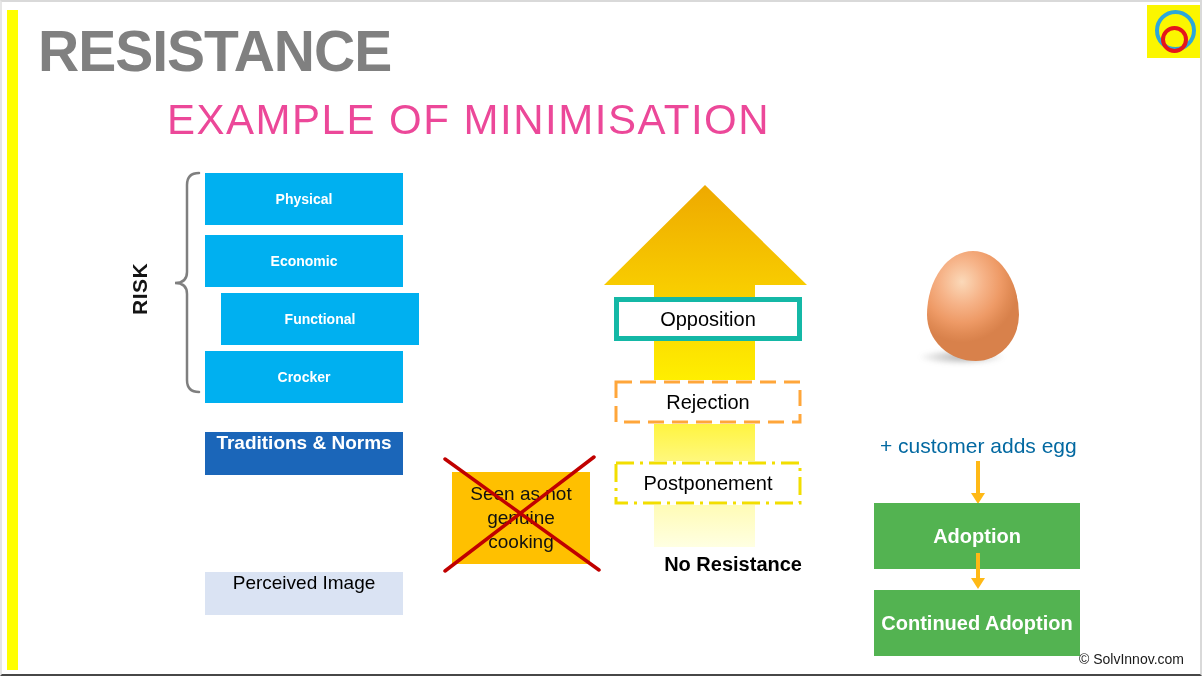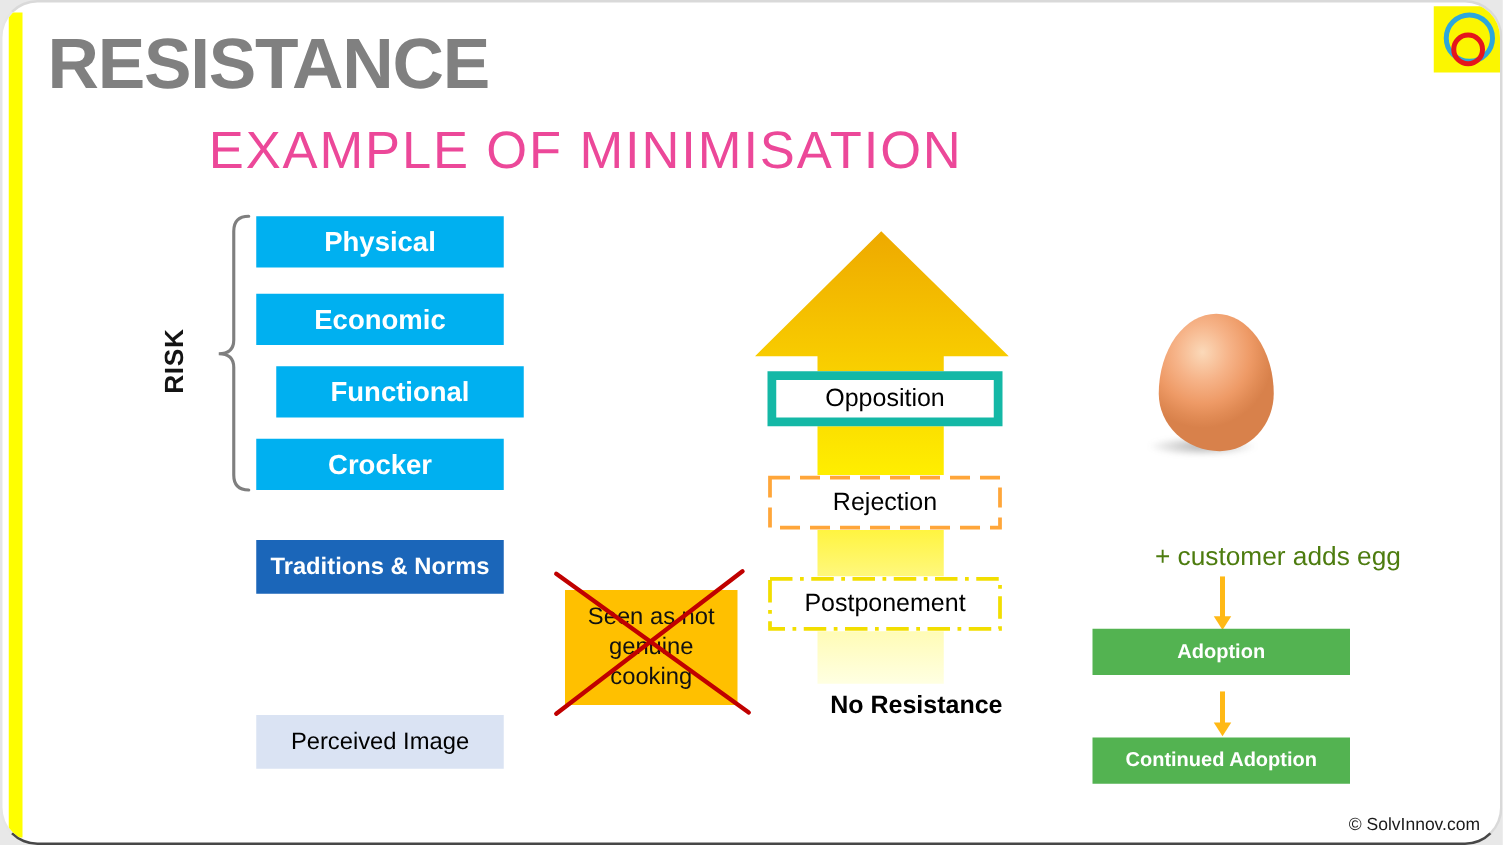--- a/index.html
+++ b/index.html
@@ -1,66 +1,66 @@
 <!DOCTYPE html>
 <html><head>
 <meta charset="utf-8">
 <style>
   html,body{margin:0;padding:0;background:#e8e8e8;font-family:"Liberation Sans",sans-serif;}
   #slide{position:relative;width:1202px;height:676px;background:#ffffff;box-sizing:border-box;
          border-top:2px solid #d9d9d9;border-left:2px solid #e6e6e6;border-right:2px solid #d9d9d9;
-         border-bottom:2px solid #474747;overflow:hidden;border-radius:30px;}
+         border-bottom:2px solid #474747;overflow:hidden;}
   .abs{position:absolute;}
   
   .accent-bar{left:5px;top:8px;width:11px;height:660px;background:#FFFF00;}
   
   .logo{left:1145px;top:3px;width:57px;height:53px;background:#FBF600;}
   .logo .ring{position:absolute;border-radius:50%;box-sizing:border-box;}
   .ring-blue{left:8px;top:5px;width:41px;height:41px;border:4px solid #2CA7DB;}
   .ring-red{left:14px;top:21px;width:27px;height:27px;border:4px solid #E5151C;}
   
   .title{left:36px;top:16px;font-size:57px;font-weight:900;letter-spacing:-1px;color:#808080;white-space:nowrap;}
   .subtitle{left:165px;top:94px;font-size:42px;font-weight:400;letter-spacing:1.5px;color:#ec4899;white-space:nowrap;}
   
   .risk-label{left:126px;top:249px;height:64px;writing-mode:vertical-rl;transform:rotate(180deg);
               font-size:21px;font-weight:600;color:#141414;letter-spacing:.5px;}
-  .riskbox{left:203px;width:198px;height:41px;background:#00B0F0;color:#fff;font-size:22px;font-weight:600;
+  .riskbox{left:203px;width:198px;height:52px;background:#00B0F0;color:#fff;font-size:14px;font-weight:600;
            display:flex;align-items:center;justify-content:center;}
   
-  .factor{left:203px;width:198px;height:43px;display:flex;align-items:center;justify-content:center;
+  .factor{left:203px;width:198px;height:43px;display:flex;justify-content:center;
           font-size:19px;}
   .factor-0{top:430px;background:#1B66B9;color:#fff;font-weight:600;}
   .factor-1{top:501px;background:#8FAADC;color:#000;}
   .factor-2{top:570px;background:#DAE3F3;color:#000;}
   
   .crossed-note{left:450px;top:470px;width:138px;height:92px;background:#FFC000;color:#111;
                 font-size:19px;line-height:1.27;display:flex;align-items:center;justify-content:center;
                 text-align:center;padding:2px;box-sizing:border-box;}
   
   .stage{left:612px;width:188px;height:44px;background:#ffffff;display:flex;align-items:center;
          justify-content:center;font-size:20px;color:#000;box-sizing:border-box;}
-  .stage-op{top:295px;border:7px solid #14b8a6;}
+  .stage-op{top:295px;border:5px solid #14b8a6;}
   .stage-rej{top:378px;}
   .stage-post{top:459px;}
   .stage svg.border{position:absolute;left:0;top:0;width:100%;height:100%;}
   .stage span{position:relative;}
   .no-resist{left:612px;top:551px;width:188px;text-align:right;font-size:20px;font-weight:600;color:#000;}
   
   .egg-shadow{left:916px;top:347px;width:88px;height:16px;border-radius:50%;
               background:radial-gradient(ellipse at center,rgba(80,80,80,.45),rgba(80,80,80,0) 70%);
               filter:blur(2px);}
   .egg{left:925px;top:249px;width:92px;height:110px;
        border-radius:50% 50% 47% 53% / 58% 58% 42% 42%;
        background:radial-gradient(ellipse 62% 55% at 38% 28%,#FBD9B9 0%,#F6B388 38%,#EE9A66 68%,#E18B55 86%,#D8814B 100%);}
   
   .case-line{left:878px;width:230px;font-size:21px;color:#0d0d0d;white-space:nowrap;}
   .case-1{top:372px;}
   .case-2{top:402px;}
-  .case-hl{top:432px;color:#4d7c0f;margin-left:44px;}
-  .step{left:872px;width:206px;height:37px;background:#53B351;color:#fff;font-size:16px;font-weight:700;
+  .case-hl{top:432px;color:#0369a1;}
+  .step{left:872px;width:206px;height:66px;background:#53B351;color:#fff;font-size:20px;font-weight:700;
         display:flex;align-items:center;justify-content:center;}
   .step-0{top:501px;}
   .step-1{top:588px;}
   
   .copyright{top:649px;right:16px;font-size:14px;color:#1a1a1a;text-align:center;}
 </style>
 </head>
 <body>
 
 <div id="slide">

